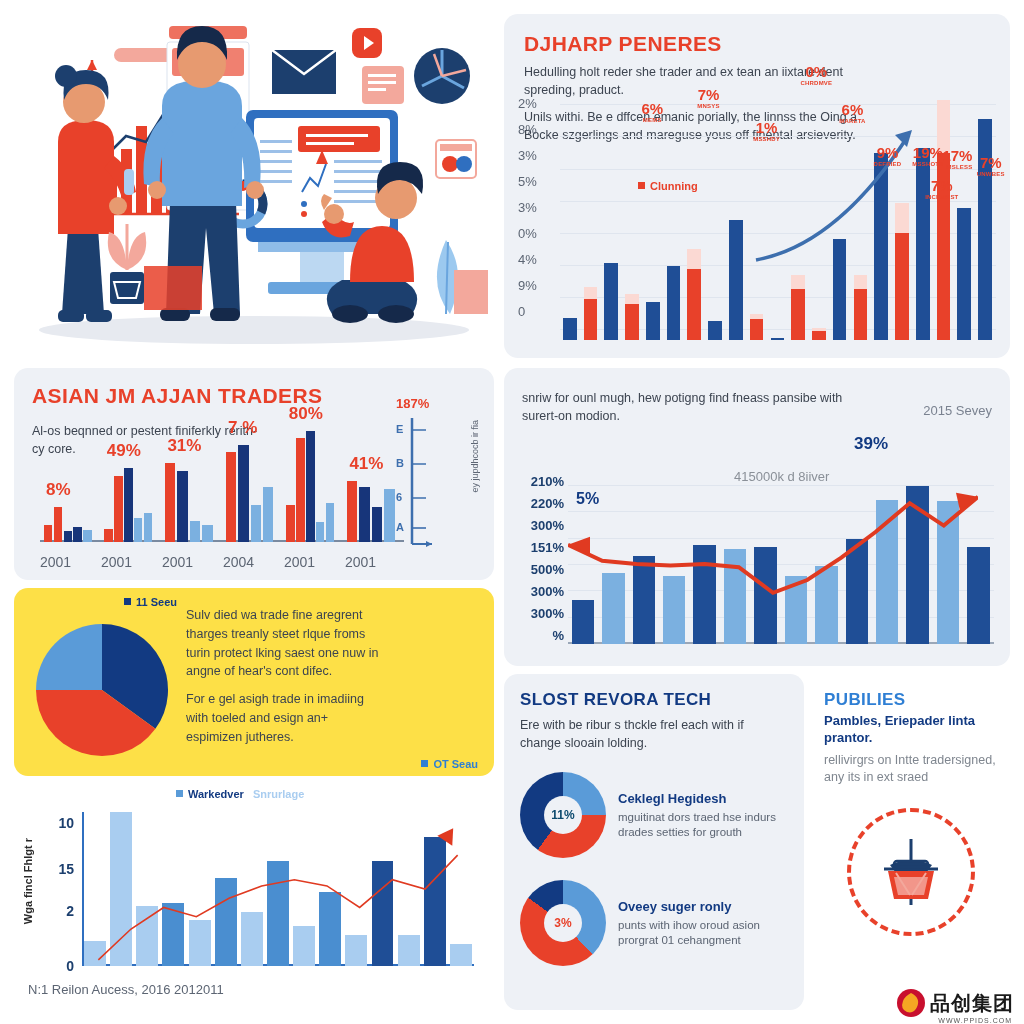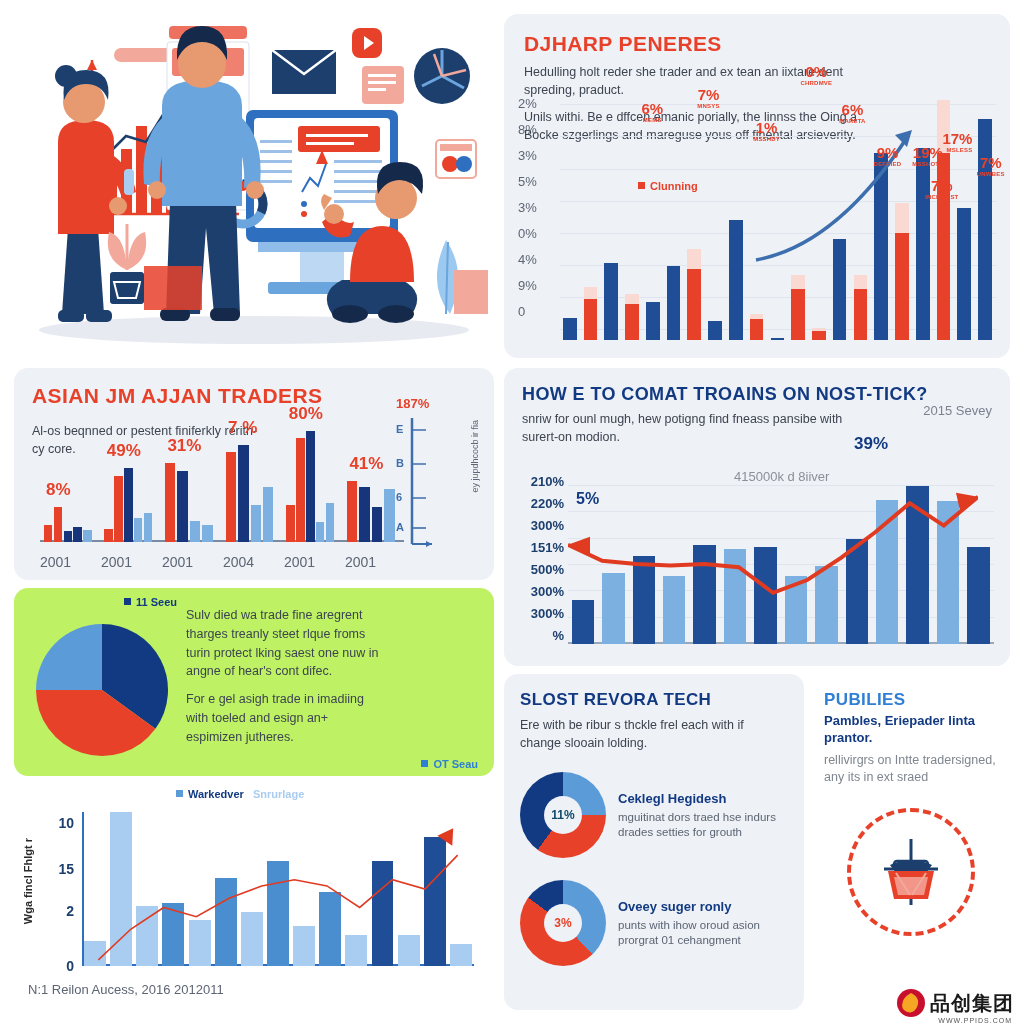--- a/index.html
+++ b/index.html
@@ -49,21 +49,21 @@
   #b-chart { position:absolute; left:56px; bottom:18px; right:14px; height:240px; }
   .bar { position:absolute; bottom:0; }
 
   
   #panel-c { left: 14px; top: 368px; width: 480px; height: 212px; }
   #panel-c .inner { padding:16px 18px; position:relative; height:100%; }
   #c-chart { position:absolute; left:26px; right:90px; bottom:38px; height:118px; }
   .xtick { position:absolute; bottom:10px; font-size:14px; color:#5c6573; }
 
   
-  #panel-d { left: 14px; top: 588px; width: 480px; height: 188px; background:#bef264;}
+  #panel-d { left: 14px; top: 588px; width: 480px; height: 188px; background:#fde047;}
 
   
   #panel-e { left: 14px; top: 780px; width: 480px; height: 230px; background:#ffffff;}
   #e-chart { position:absolute; left:68px; right:20px; top:32px; bottom:44px; }
 
   
   #panel-f { left: 504px; top: 368px; width: 506px; height: 298px; }
   #panel-f .inner { padding:16px 18px; position:relative; height:100%; }
   #f-chart { position:absolute; left:64px; right:16px; bottom:22px; height:170px; }
 
@@ -301,21 +301,21 @@
           <div class="sublbl">MARETA</div>
         </div>
         <div style="position: absolute; left: 369.6px; top: 130.2px; text-align: center;">
           <div class="vallbl">9%</div>
           <div class="sublbl">DEFRIED</div>
         </div>
         <div style="position: absolute; left: 408.3px; top: 130.2px; text-align: center;">
           <div class="vallbl">19%</div>
           <div class="sublbl">MSSHOTS</div>
         </div>
-        <div style="position: absolute; left: 438.4px; top: 116px; text-align: right;">
+        <div style="position: absolute; left: 438.4px; top: 133px; text-align: right;">
           <div class="vallbl">17%</div>
           <div class="sublbl">MSLESS</div>
         </div>
         <div style="position: absolute; left: 421.2px; top: 163.2px; text-align: center;">
           <div class="vallbl">7%</div>
           <div class="sublbl">INCLMMST</div>
         </div>
         <div style="position: absolute; left: 472.8px; top: 140.1px; text-align: center;">
           <div class="vallbl">7%</div>
           <div class="sublbl">UNWBES</div>
@@ -449,21 +449,20 @@
             <polyline points="4.17,96.00 12.50,76.00 20.83,62.00 29.17,68.00 37.50,56.00 45.83,48.00 54.17,44.00 62.50,48.00 70.83,62.00 79.17,44.00 87.50,50.00 95.83,28.00" fill="none" stroke="#e03a21" stroke-width="1.6" vector-effect="non-scaling-stroke"></polyline>
           </svg>
           <div style="position: absolute; right: 4%; top: 10%; width: 0px; height: 0px; border-left: 9px solid transparent; border-right: 9px solid transparent; border-bottom: 15px solid rgb(224, 58, 33); transform: rotate(34deg);"></div>
         </div>
       <div class="pbody sm" style="position:absolute;left:14px;bottom:10px;color:#5c6573">N:1 Reilon Aucess, 2016 2012011</div>
     </div>
   </div>
 
   <div class="panel" id="panel-f">
     <div class="inner">
-      <div class="ptitle navy">HOW E TO COMAT TROAINS ON NOST-TICK?</div>
       <div class="pbody" style="margin-top:5px;max-width:330px">snriw for ounl mugh, hew potigng find fneass pansibe with surert-on modion.</div>
       <div class="pbody sm" style="position:absolute;right:18px;top:34px;color:#7a8290">2015 Sevey</div>
       <div class="vallbl navy" style="position:absolute;left:350px;top:66px;font-size:17px">39%</div>
       <div class="pbody sm" style="position:absolute;left:230px;top:100px;color:#8a9098">415000k d 8iiver</div>
       <div class="vallbl navy" style="position:absolute;left:72px;top:122px;font-size:16px">5%</div>
       <div id="f-yticks" style="position:absolute;left:12px;bottom:22px;width:50px;height:170px">
           <div style="position: absolute; right: 2px; top: 0px; font-size: 13px; font-weight: bold; color: rgb(28, 63, 110);">210%</div>
           <div style="position: absolute; right: 2px; top: 22px; font-size: 13px; font-weight: bold; color: rgb(28, 63, 110);">220%</div>
           <div style="position: absolute; right: 2px; top: 44px; font-size: 13px; font-weight: bold; color: rgb(28, 63, 110);">300%</div>
           <div style="position: absolute; right: 2px; top: 66px; font-size: 13px; font-weight: bold; color: rgb(28, 63, 110);">151%</div>

